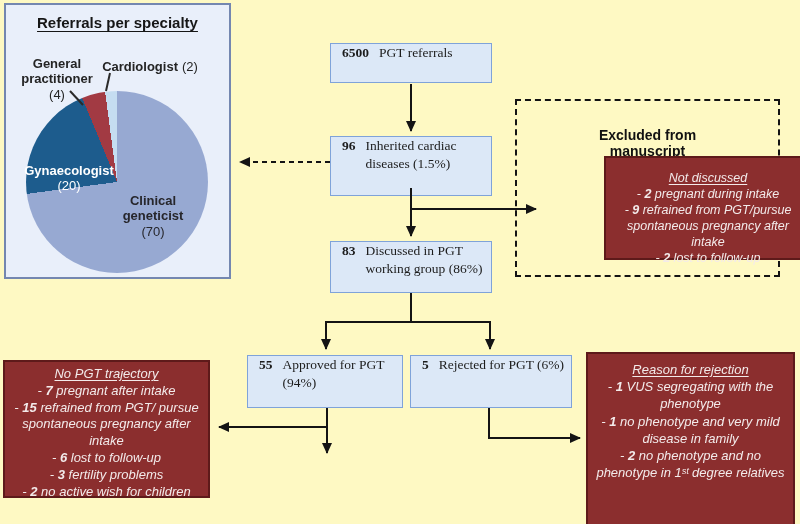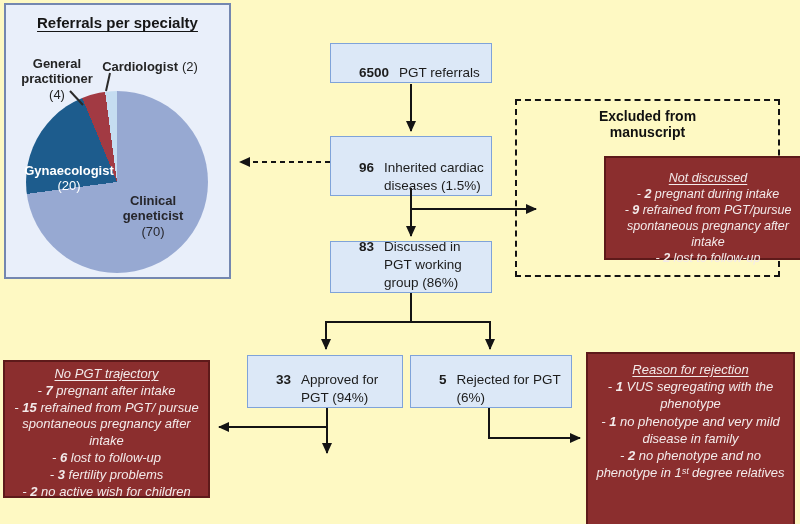--- a/index.html
+++ b/index.html
@@ -19,37 +19,37 @@
   .pie-label .name{font-weight:bold;display:block;}
   .pie-label .cnt{display:block;font-weight:normal;}
   .lbl-gp{left:8px;top:51px;width:86px;}
   .lbl-cardio{left:84px;top:54px;width:120px;display:flex;justify-content:center;gap:4px;white-space:nowrap;}
   .lbl-cardio .cnt{display:inline;}
   .lbl-gyn{left:14px;top:158px;width:98px;color:#ffffff;font-size:13px;}
   .lbl-cg{left:104px;top:188px;width:86px;font-size:13px;color:#26262b;}
 
   
   .fbox{position:absolute;background:#dce8f7;border:1.5px solid #7fa3d9;
-        display:flex;align-items:flex-end;padding:0 6px 0 28px;}
+        display:flex;align-items:flex-start;padding:0 6px 0 11px;font-family:Liberation Serif, serif;}
   .fbox-row{display:flex;align-items:flex-start;gap:10px;font-size:13.5px;
             line-height:1.33;color:#1c1c1c;}
   .fbox-num{font-weight:bold;white-space:nowrap;}
   .b-referrals{left:330px;top:43px;width:162px;height:40px;}
   .b-cardiac{left:330px;top:136px;width:162px;height:60px;}
   .b-discussed{left:330px;top:241px;width:162px;height:52px;}
   .b-approved{left:247px;top:355px;width:156px;height:53px;}
   .b-rejected{left:410px;top:355px;width:162px;height:53px;}
   .b-start{left:247px;top:459px;width:161px;height:53px;}
 
   
   .dash-panel{position:absolute;left:515px;top:99px;width:265px;height:178px;
               border:2px dashed #141414;background:transparent;}
   .dash-title{position:absolute;left:0;top:7px;width:100%;text-align:center;
               font-weight:bold;font-size:14px;line-height:1.15;color:#111;}
-  .dash-title span{display:inline-block;max-width:150px;}
+  .dash-title span{display:inline-block;max-width:150px;margin-top:19px;}
 
   
   .redbox{position:absolute;background:#8b2e2e;border:2px solid #5e1a1a;
           color:#f3eaea;font-style:italic;text-align:center;}
   .redbox .heading{text-decoration:underline;text-underline-offset:2px;}
   .redbox b{font-weight:bold;}
   .rb-excluded{left:560px;top:156px;width:208px;height:104px;
                font-size:12.5px;line-height:16px;padding:12px 6px;margin-left:44px;}
   .rb-no-traj{left:3px;top:360px;width:207px;height:138px;
               font-size:13px;line-height:16.8px;padding:4px 0;}
@@ -103,21 +103,21 @@
     </div>
   </div>
   <div class="fbox b-discussed">
     <div class="fbox-row">
       <span class="fbox-num">83</span>
       <span class="fbox-txt">Discussed in PGT working group (86%)</span>
     </div>
   </div>
   <div class="fbox b-approved">
     <div class="fbox-row">
-      <span class="fbox-num">33</span>
+      <span class="fbox-num">55</span>
       <span class="fbox-txt">Approved for PGT (94%)</span>
     </div>
   </div>
   <div class="fbox b-rejected">
     <div class="fbox-row">
       <span class="fbox-num">5</span>
       <span class="fbox-txt">Rejected for PGT (6%)</span>
     </div>
   </div>
 

